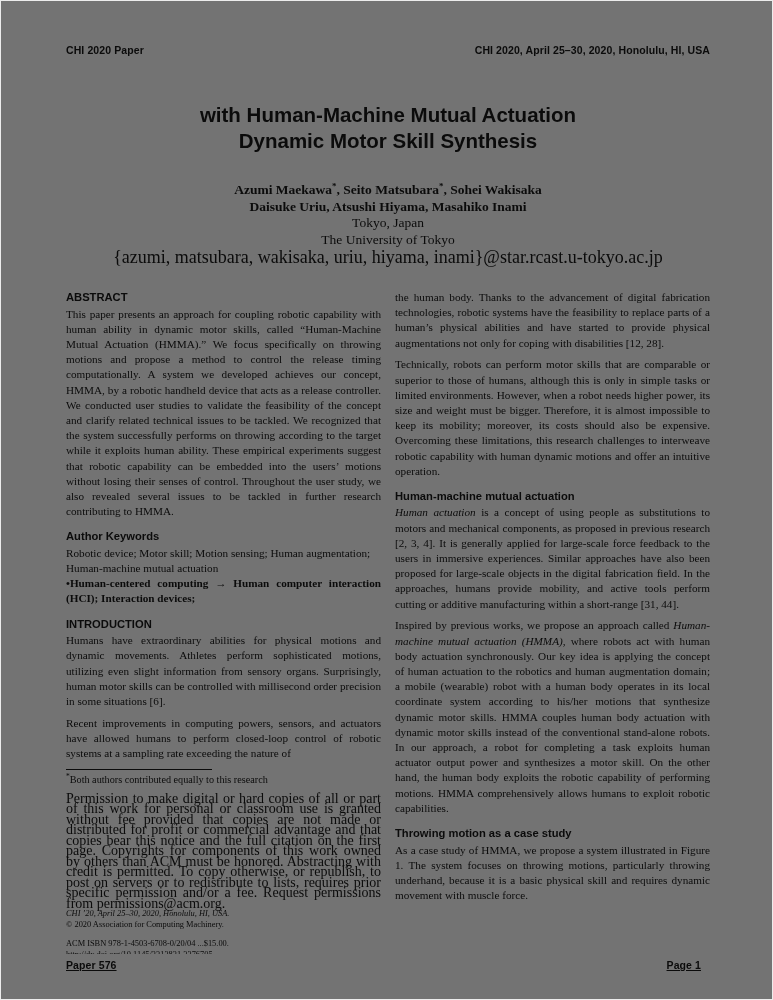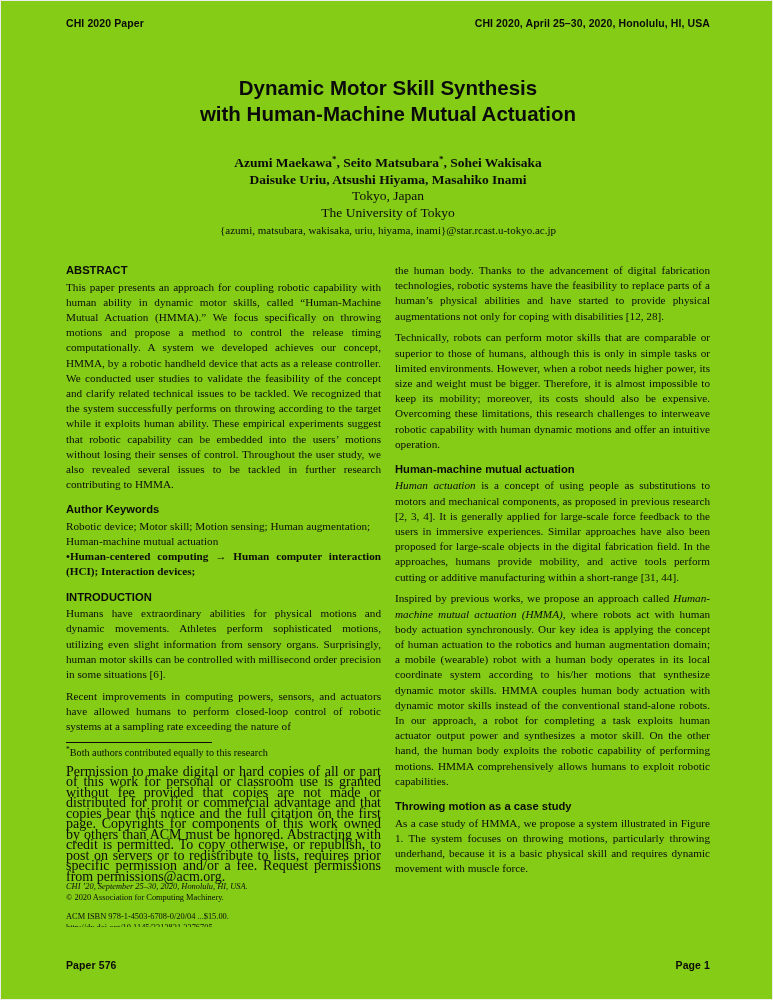--- a/index.html
+++ b/index.html
@@ -1,62 +1,62 @@
 <!DOCTYPE html>
 <html lang="en"><head>
 <meta charset="utf-8">
 <style>
   * { margin: 0; padding: 0; box-sizing: border-box; }
   html, body { background: #fff; }
   .page {
     position: relative;
     width: 773px;
     height: 1000px;
-    background: #84cc16;
+    background: #737373;
     border: 1px solid #ececec;
     color: #0b0b0b;
     font-family: "Liberation Serif", serif;
-    padding: 16px 62px 0 65px;
+    padding: 43px 62px 0 65px;
     overflow: hidden;
     -webkit-hyphens: auto;
     hyphens: auto;
   }
   
   .running-head, .page-footer {
     display: flex;
     justify-content: space-between;
     font-family: "Liberation Sans", sans-serif;
     font-weight: bold;
     font-size: 10.5px;
     letter-spacing: 0.1px;
   }
   .page-footer {
     position: absolute;
-    left: 65px; right: 62px; bottom: 28px;
+    left: 65px; right: 71px; bottom: 28px; text-decoration: underline;
   }
   
   .title {
     margin-top: 46px;
     text-align: center;
     font-family: "Liberation Sans", sans-serif;
     font-weight: bold;
     font-size: 20.5px;
     line-height: 26px;
   }
   .title .tl { display: block; }
   
   .authors {
     margin-top: 28px;
     text-align: center;
     font-size: 13.5px;
     line-height: 16.5px;
   }
   .authors .bold-line { font-weight: bold; }
   .authors sup.mark { font-size: 9px; vertical-align: super; line-height: 0; }
-  .authors .emails { font-size: 11px; margin-top: 0.5px; }
+  .authors .emails { font-size: 18px; margin-top: 0.5px; }
   
   .columns {
     margin-top: 25px;
     height: 664px;
     display: grid;
     grid-template-columns: 1fr 1fr;
     column-gap: 14px;
     font-size: 11.2px;
     line-height: 15.2px;
   }
@@ -95,22 +95,22 @@
 <body>
 
 <div class="page">
 
   <div class="running-head">
     <span>CHI 2020 Paper</span>
     <span>CHI 2020, April 25–30, 2020, Honolulu, HI, USA</span>
   </div>
 
   <h1 class="title">
+    <span class="tl">with Human-Machine Mutual Actuation</span>
     <span class="tl">Dynamic Motor Skill Synthesis</span>
-    <span class="tl">with Human-Machine Mutual Actuation</span>
   </h1>
 
   <div class="authors">
     <div class="bold-line"><span>Azumi Maekawa</span><sup class="mark">*</sup><span>, </span><span>Seito Matsubara</span><sup class="mark">*</sup><span>, </span><span>Sohei Wakisaka</span></div>
     <div class="bold-line">Daisuke Uriu, Atsushi Hiyama, Masahiko Inami</div>
     <div>Tokyo, Japan</div>
     <div>The University of Tokyo</div>
     <div class="emails">{azumi, matsubara, wakisaka, uriu, hiyama, inami}@star.rcast.u-tokyo.ac.jp</div>
   </div>
 
@@ -126,21 +126,21 @@
       <p class="ccs">•Human-centered computing → Human computer interaction (HCI); Interaction devices;</p>
 
       <h2 class="sec">INTRODUCTION</h2>
       <p class="body-par first">Humans have extraordinary abilities for physical motions and dynamic movements. Athletes perform sophisticated motions, utilizing even slight information from sensory organs. Surprisingly, human motor skills can be controlled with millisecond order precision in some situations [6].</p>
       <p class="body-par">Recent improvements in computing powers, sensors, and actuators have allowed humans to perform closed-loop control of robotic systems at a sampling rate exceeding the nature of</p>
 
       <div class="bottom-block">
         <div class="fn-rule"></div>
         <p class="footnote"><sup class="mark">*</sup><span>Both authors contributed equally to this research</span></p>
         <p class="permission">Permission to make digital or hard copies of all or part of this work for personal or classroom use is granted without fee provided that copies are not made or distributed for profit or commercial advantage and that copies bear this notice and the full citation on the first page. Copyrights for components of this work owned by others than ACM must be honored. Abstracting with credit is permitted. To copy otherwise, or republish, to post on servers or to redistribute to lists, requires prior specific permission and/or a fee. Request permissions from permissions@acm.org.</p>
-        <p class="perm-line italic">CHI ’20, September 25–30, 2020, Honolulu, HI, USA.</p>
+        <p class="perm-line italic">CHI ’20, April 25–30, 2020, Honolulu, HI, USA.</p>
         <p class="perm-line">© 2020 Association for Computing Machinery.</p>
         <div class="isbn-block">
           <p class="perm-line">ACM ISBN 978-1-4503-6708-0/20/04 ...$15.00.</p>
           <p class="perm-line"><a href="#" class="doi">http://dx.doi.org/10.1145/3313831.3376705</a></p>
         </div>
       </div>
     </div>
 
     <div class="col col-right">
       <p class="body-par first">the human body. Thanks to the advancement of digital fabrication technologies, robotic systems have the feasibility to replace parts of a human’s physical abilities and have started to provide physical augmentations not only for coping with disabilities [12, 28].</p>

